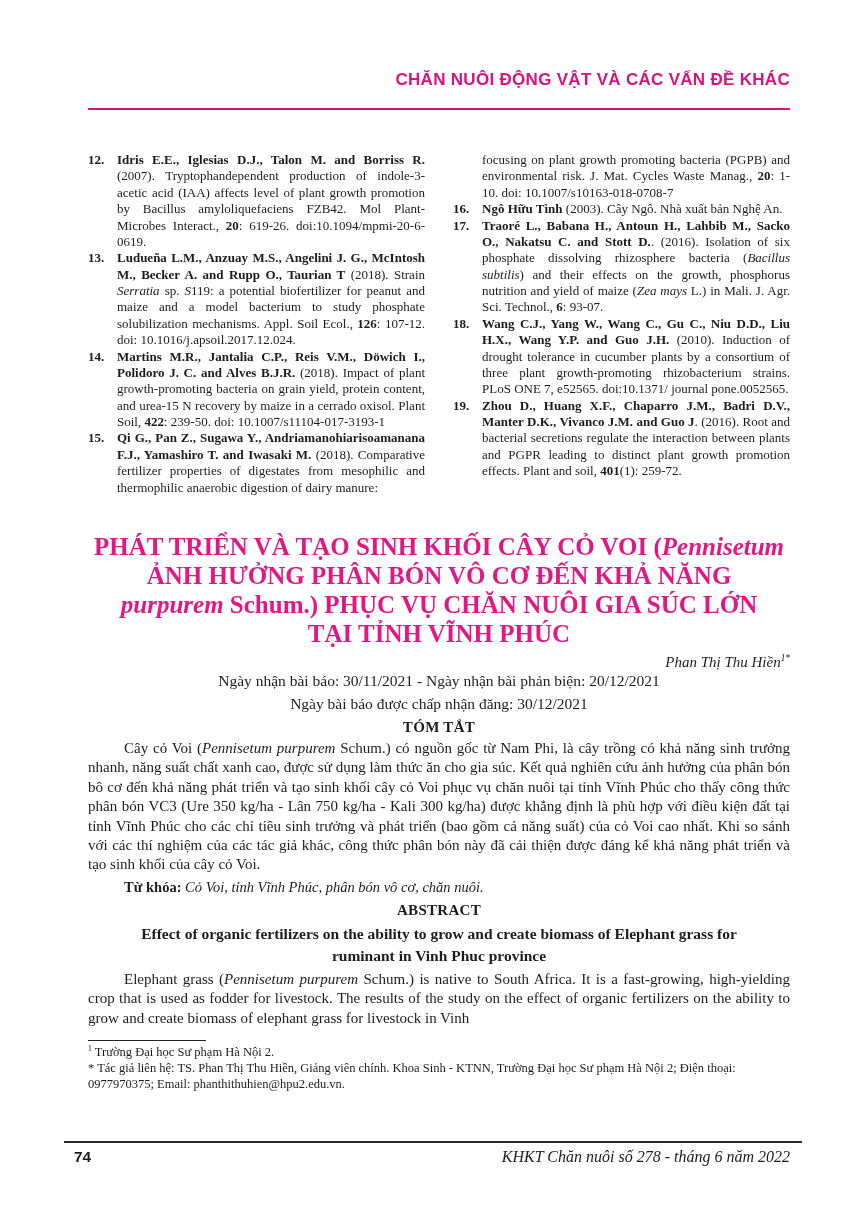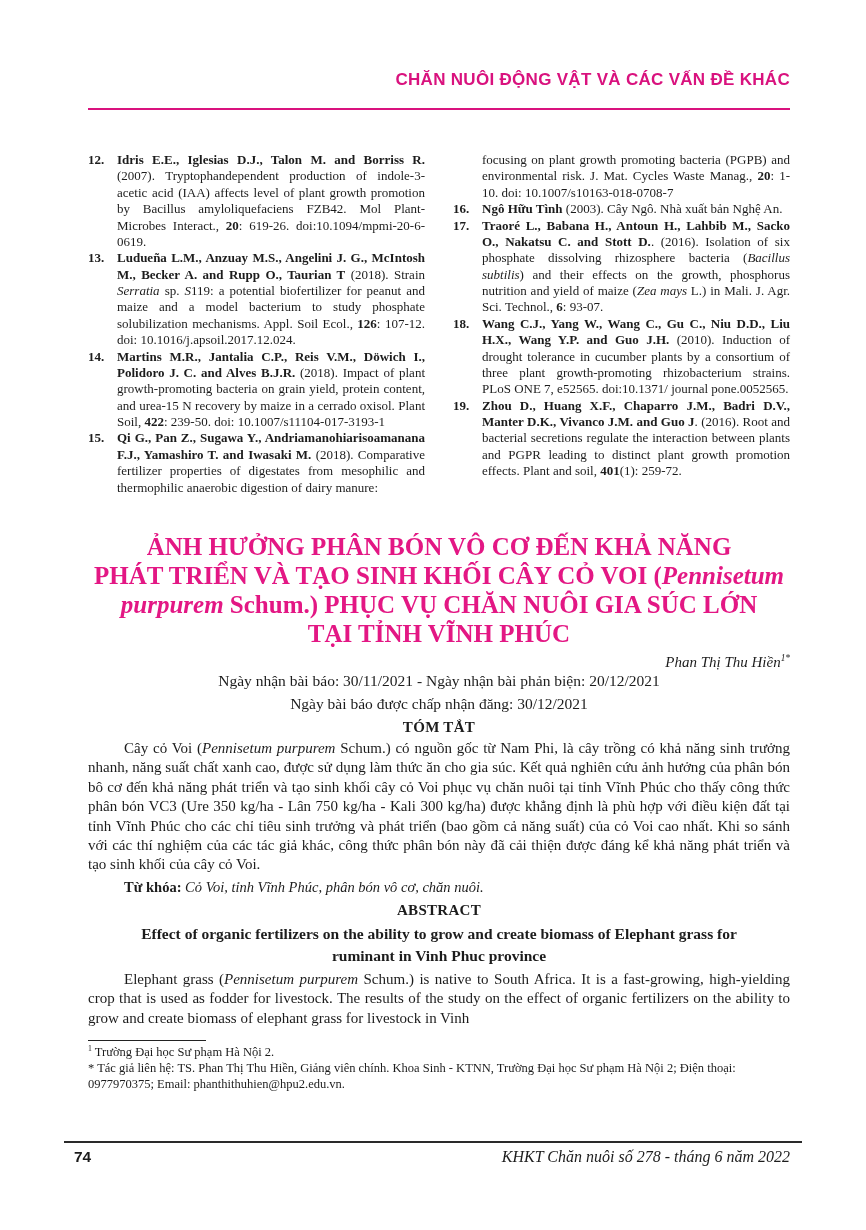--- a/index.html
+++ b/index.html
@@ -99,22 +99,22 @@
             <div class="ref-body"><span style="font-weight: bold;">Wang C.J., Yang W., Wang C., Gu C., Niu D.D., Liu H.X., Wang Y.P. and Guo J.H.</span><span> (2010). Induction of drought tolerance in cucumber plants by a consortium of three plant growth-promoting rhizobacterium strains. PLoS ONE 7, e52565. doi:10.1371/ journal pone.0052565.</span></div>
           </div>
           <div class="ref">
             <span class="ref-num">19.</span>
             <div class="ref-body"><span style="font-weight: bold;">Zhou D., Huang X.F., Chaparro J.M., Badri D.V., Manter D.K., Vivanco J.M. and Guo J</span><span>. (2016). Root and bacterial secretions regulate the interaction between plants and PGPR leading to distinct plant growth promotion effects. Plant and soil, </span><span style="font-weight: bold;">401</span><span>(1): 259-72.</span></div>
           </div>
         </div>
     </div>
 
     <div class="title">
+      <div><span>PHÁT TRIỂN VÀ TẠO SINH KHỐI CÂY CỎ VOI (</span><span style="font-style: italic;">Pennisetum</span></div>
       <div><span>ẢNH HƯỞNG PHÂN BÓN VÔ CƠ ĐẾN KHẢ NĂNG</span></div>
-      <div><span>PHÁT TRIỂN VÀ TẠO SINH KHỐI CÂY CỎ VOI (</span><span style="font-style: italic;">Pennisetum</span></div>
       <div><span style="font-style: italic;">purpurem</span><span> Schum.) PHỤC VỤ CHĂN NUÔI GIA SÚC LỚN</span></div>
       <div><span>TẠI TỈNH VĨNH PHÚC</span></div>
     </div>
 
     <div class="author"><span style="font-style: italic; margin-top: 31px;">Phan Thị Thu Hiền</span><sup style="font-style: italic;">1*</sup></div>
 
     <div class="dates first">Ngày nhận bài báo: 30/11/2021 - Ngày nhận bài phản biện: 20/12/2021</div>
     <div class="dates">Ngày bài báo được chấp nhận đăng: 30/12/2021</div>
 
     <div class="sec-heading">TÓM TẮT</div>

